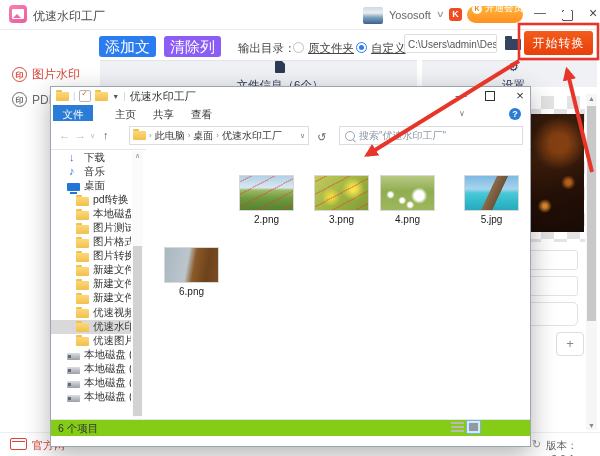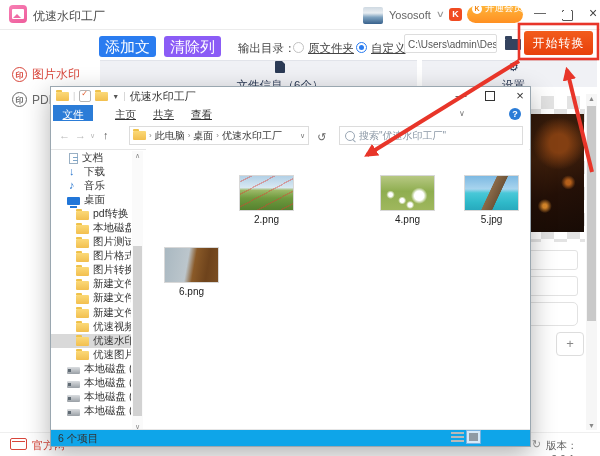--- a/index.html
+++ b/index.html
@@ -92,21 +92,21 @@
   .fold::before{content:"";position:absolute;left:0;top:-2px;width:6px;height:2px;background:#efc24a;border-radius:1px 1px 0 0;}
   .qat-sep{color:#ccc;font-size:9px;}
   .chk-ic{width:10px;height:10px;border:1px solid #b5b5b5;border-radius:2px;background:#fff;position:relative;flex:none;}
   .chk-ic::after{content:"✓";position:absolute;left:1px;top:-2px;font-size:8px;color:#e05a2b;}
   .qat-drop{font-size:7px;color:#555;}
   .ex-title .extx{font-size:11px;color:#333;}
   .ex-min{position:absolute;left:403px;top:2px;width:14px;text-align:center;color:#333;font-size:11px;}
   .ex-max{position:absolute;left:434px;top:4px;width:8px;height:8px;border:1.2px solid #333;}
   .ex-close{position:absolute;left:462px;top:1px;width:14px;text-align:center;color:#333;font-size:13px;}
   .ex-ribbon{position:absolute;left:0;top:18px;width:100%;height:18px;border-bottom:1px solid #e8e8e8;}
-  .rtab{position:absolute;top:0;height:16px;font-size:10.5px;line-height:18px;color:#333;text-decoration:underline;}
+  .rtab{position:absolute;top:0;height:16px;font-size:10.5px;line-height:18px;color:#333;}
   .rtab.file{left:2px;width:40px;background:#2b7cd7;color:#fff;text-align:center;}
   .rt1{left:64px;} .rt2{left:102px;} .rt3{left:140px;}
   .rib-chev{position:absolute;left:408px;top:4px;font-size:8px;color:#777;}
   .help-ic{position:absolute;left:458px;top:3px;width:12px;height:12px;border-radius:50%;background:#2b7cd7;
            color:#fff;font-size:9px;font-weight:bold;text-align:center;line-height:12px;}
   .ex-nav{position:absolute;left:0;top:36px;width:100%;height:26px;border-bottom:1px solid #e6e6e6;background:#fff;}
   .nav-ic{position:absolute;top:6px;font-size:11px;color:#b8b8b8;}
   .ni-back{left:8px;} .ni-fwd{left:24px;} .ni-drop{left:39px;font-size:7px;top:9px;} .ni-up{left:52px;color:#5a5a5a;}
   .crumb{position:absolute;left:78px;top:3px;width:180px;height:19px;border:1px solid #dcdcdc;background:#fff;
          display:flex;align-items:center;gap:3px;padding:0 3px;box-sizing:border-box;}
@@ -154,21 +154,21 @@
      radial-gradient(circle at 30% 62%,#ecd93e 5%,rgba(0,0,0,0) 22%),
      linear-gradient(135deg,#c3cb5e 0%,#9db23f 55%,#7f9c38 100%);}
   .t-daisy-field{background:radial-gradient(circle at 72% 58%,#fff 11%,rgba(0,0,0,0) 19%),
      radial-gradient(circle at 40% 72%,#fff 5%,rgba(0,0,0,0) 10%),
      radial-gradient(circle at 18% 55%,#fff 4%,rgba(0,0,0,0) 9%),
      radial-gradient(circle at 55% 85%,#fff 5%,rgba(0,0,0,0) 10%),
      linear-gradient(180deg,#b7c883 0%,#8fae50 45%,#9fb75d 100%);}
   .t-sea-pier{background:linear-gradient(115deg,rgba(0,0,0,0) 46%,#8a6a48 47%,#6f5438 62%,rgba(0,0,0,0) 63%),
      linear-gradient(180deg,#7db9e2 0%,#a8d4ee 38%,#49c8d8 50%,#2fb9c9 78%,#28a9bd 100%);}
   .t-autumn-lake{background:linear-gradient(100deg,#a9b8c1 0%,#bcc6cc 42%,#8a5a28 55%,#6e431c 78%,#7a4e22 100%);}
-  .ex-status{position:absolute;left:0;bottom:0;width:100%;height:16px;border-top:1px solid #e6e6e6;background:#0ea5e9;}
+  .ex-status{position:absolute;left:0;bottom:10px;width:100%;height:16px;border-top:1px solid #e6e6e6;background:#84cc16;}
   .ex-status .cnt{position:absolute;left:7px;top:2px;font-size:10.5px;color:#333;}
   .view1{position:absolute;right:66px;top:2px;width:13px;height:11px;
      background:repeating-linear-gradient(#b9b9b9 0 2px,transparent 2px 4px);}
   .view2{position:absolute;right:49px;top:0;width:15px;height:14px;border:1px solid #7ab2e0;background:#d6e9f8;box-sizing:border-box;}
   .view2::after{content:"";position:absolute;left:2px;top:2px;right:2px;bottom:2px;background:#8f9aa4;}
   
   .annot{position:absolute;left:0;top:0;width:600px;height:456px;z-index:60;pointer-events:none;}
 </style>
 </head>
 <body>
@@ -285,24 +285,20 @@
       </div>
       <span class="nav-ref">↻</span>
       <div class="search">
         <span class="lens"></span>
         <span class="stx">搜索"优速水印工厂"</span>
       </div>
     </div>
     <div class="ex-body">
       <div class="tree">
           <div class="trow lv0">
-    <span class="ti document-icon"></span>
-    <span class="tl">文档</span>
-  </div>
-          <div class="trow lv0">
     <span class="ti download-icon"></span>
     <span class="tl">下载</span>
   </div>
           <div class="trow lv0">
     <span class="ti music-icon"></span>
     <span class="tl">音乐</span>
   </div>
           <div class="trow lv0">
     <span class="ti desktop-icon"></span>
     <span class="tl">桌面</span>
@@ -373,20 +369,26 @@
         <div class="tthumb"></div>
         <div class="tarr" style="bottom:1px">∨</div>
       </div>
       <div class="files">
           <div class="fitem" style="left: 88px; top: 26px;">
     <div class="fthumb t-green-landscape">
               <div class="wm"></div>
             </div>
     <div class="fname">2.png</div>
   </div>
+          <div class="fitem" style="left: 163px; top: 26px;">
+    <div class="fthumb t-yellow-flowers">
+              <div class="wm"></div>
+            </div>
+    <div class="fname">3.png</div>
+  </div>
           <div class="fitem" style="left: 229px; top: 26px;">
     <div class="fthumb t-daisy-field"></div>
     <div class="fname">4.png</div>
   </div>
           <div class="fitem" style="left: 313px; top: 26px;">
     <div class="fthumb t-sea-pier"></div>
     <div class="fname">5.jpg</div>
   </div>
           <div class="fitem" style="left: 13px; top: 98px;">
     <div class="fthumb t-autumn-lake"></div>

